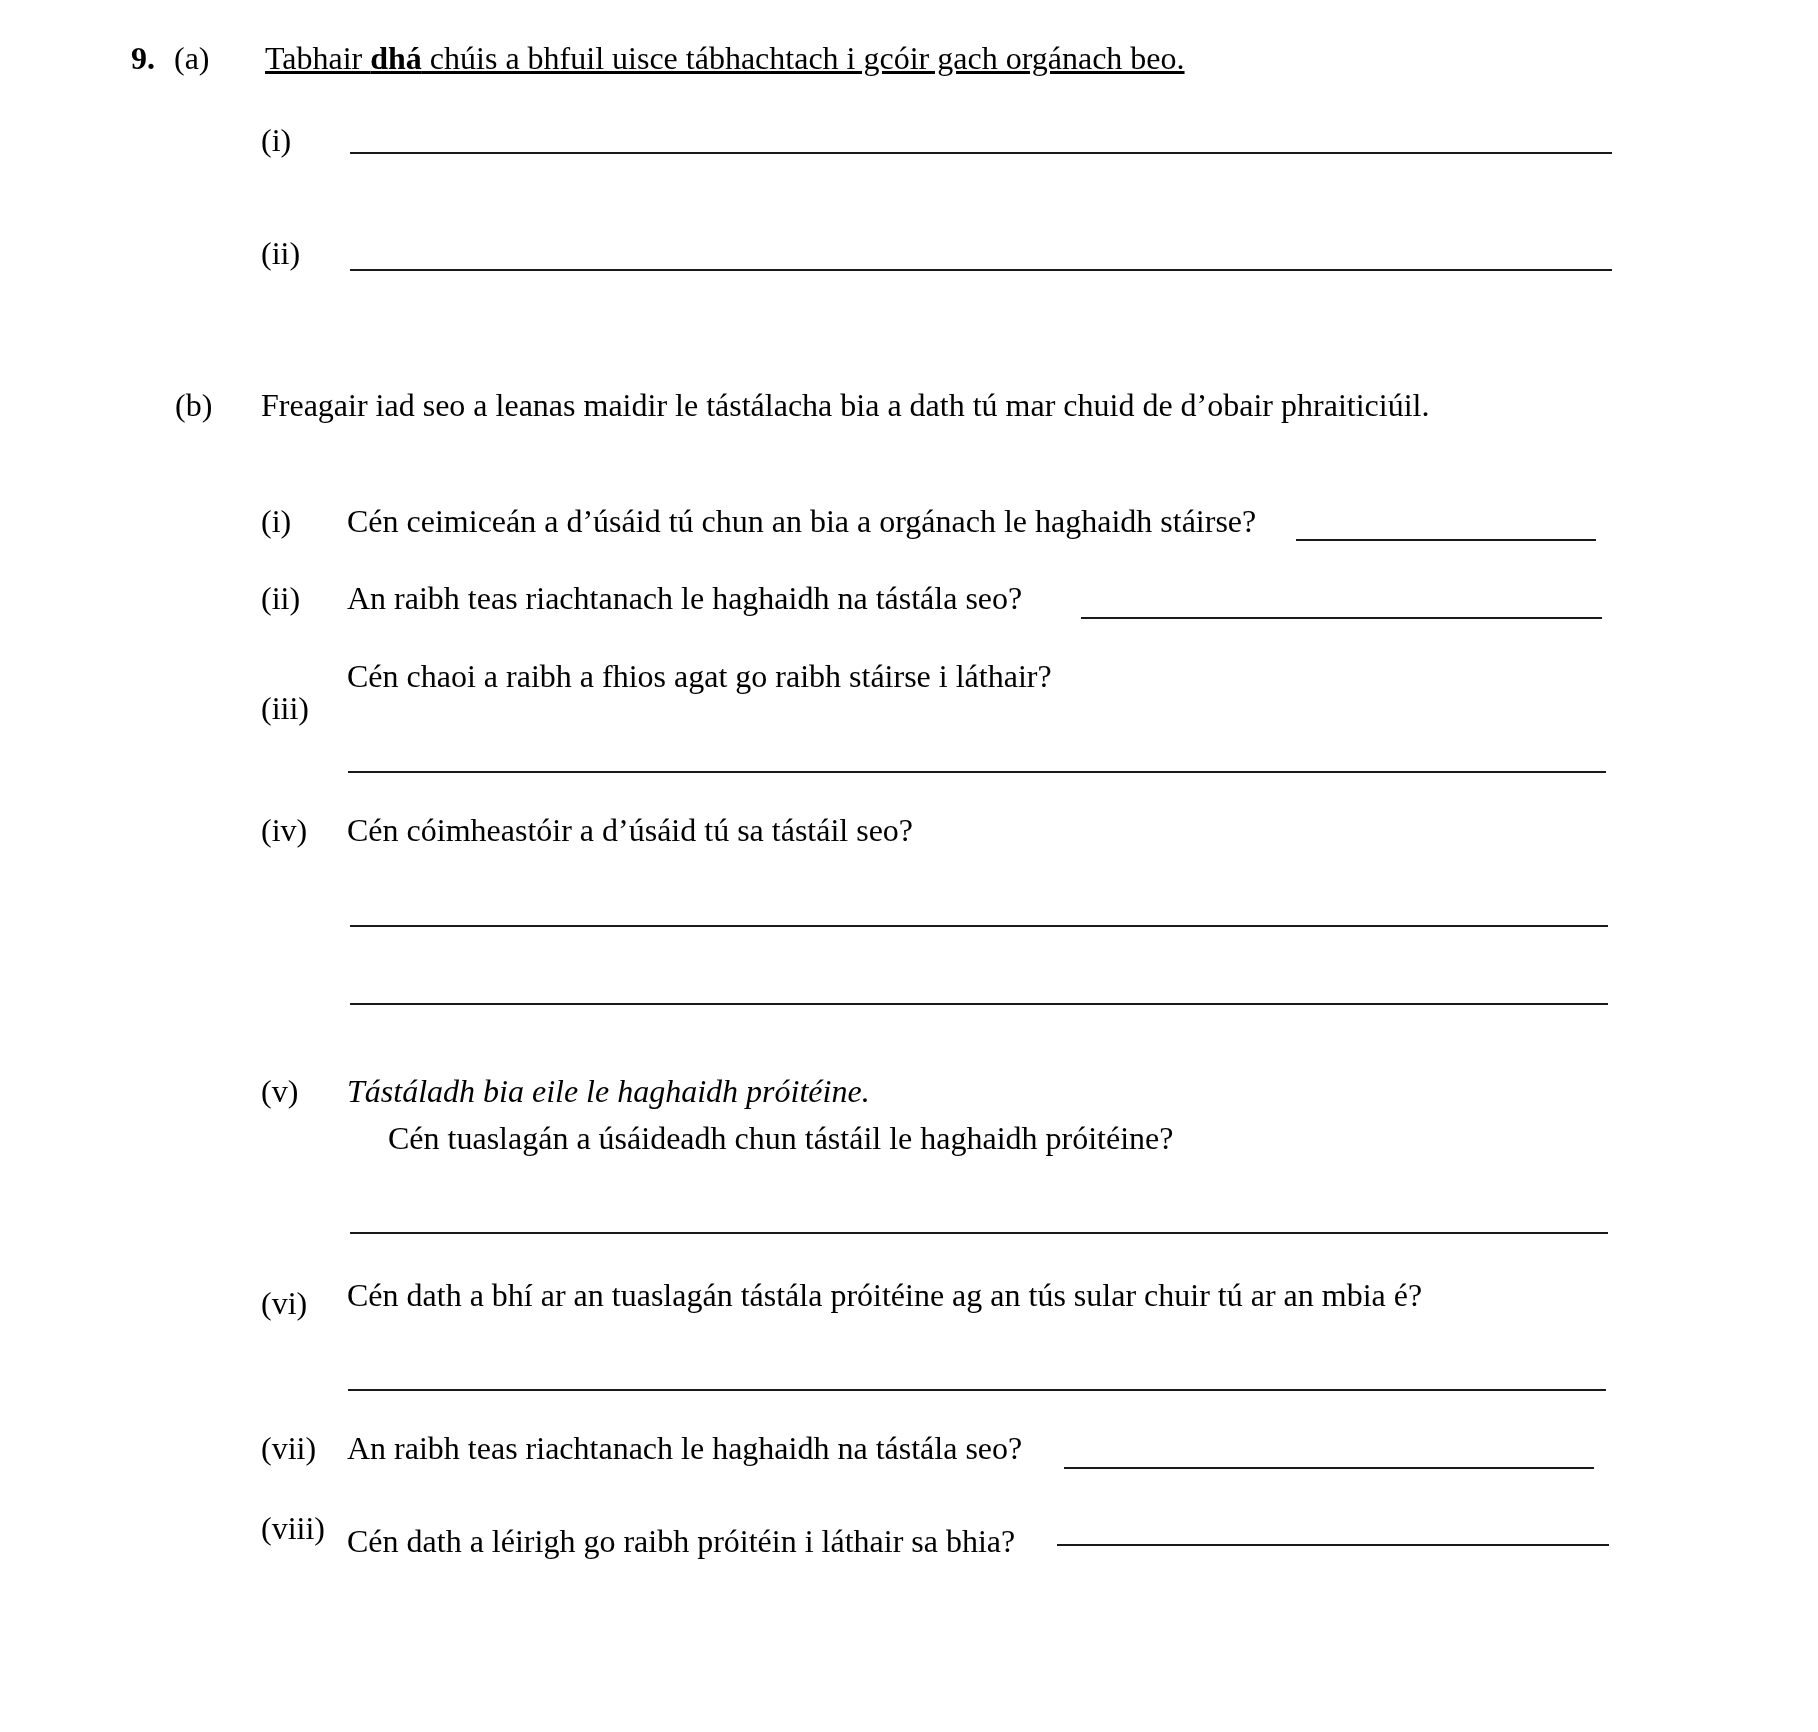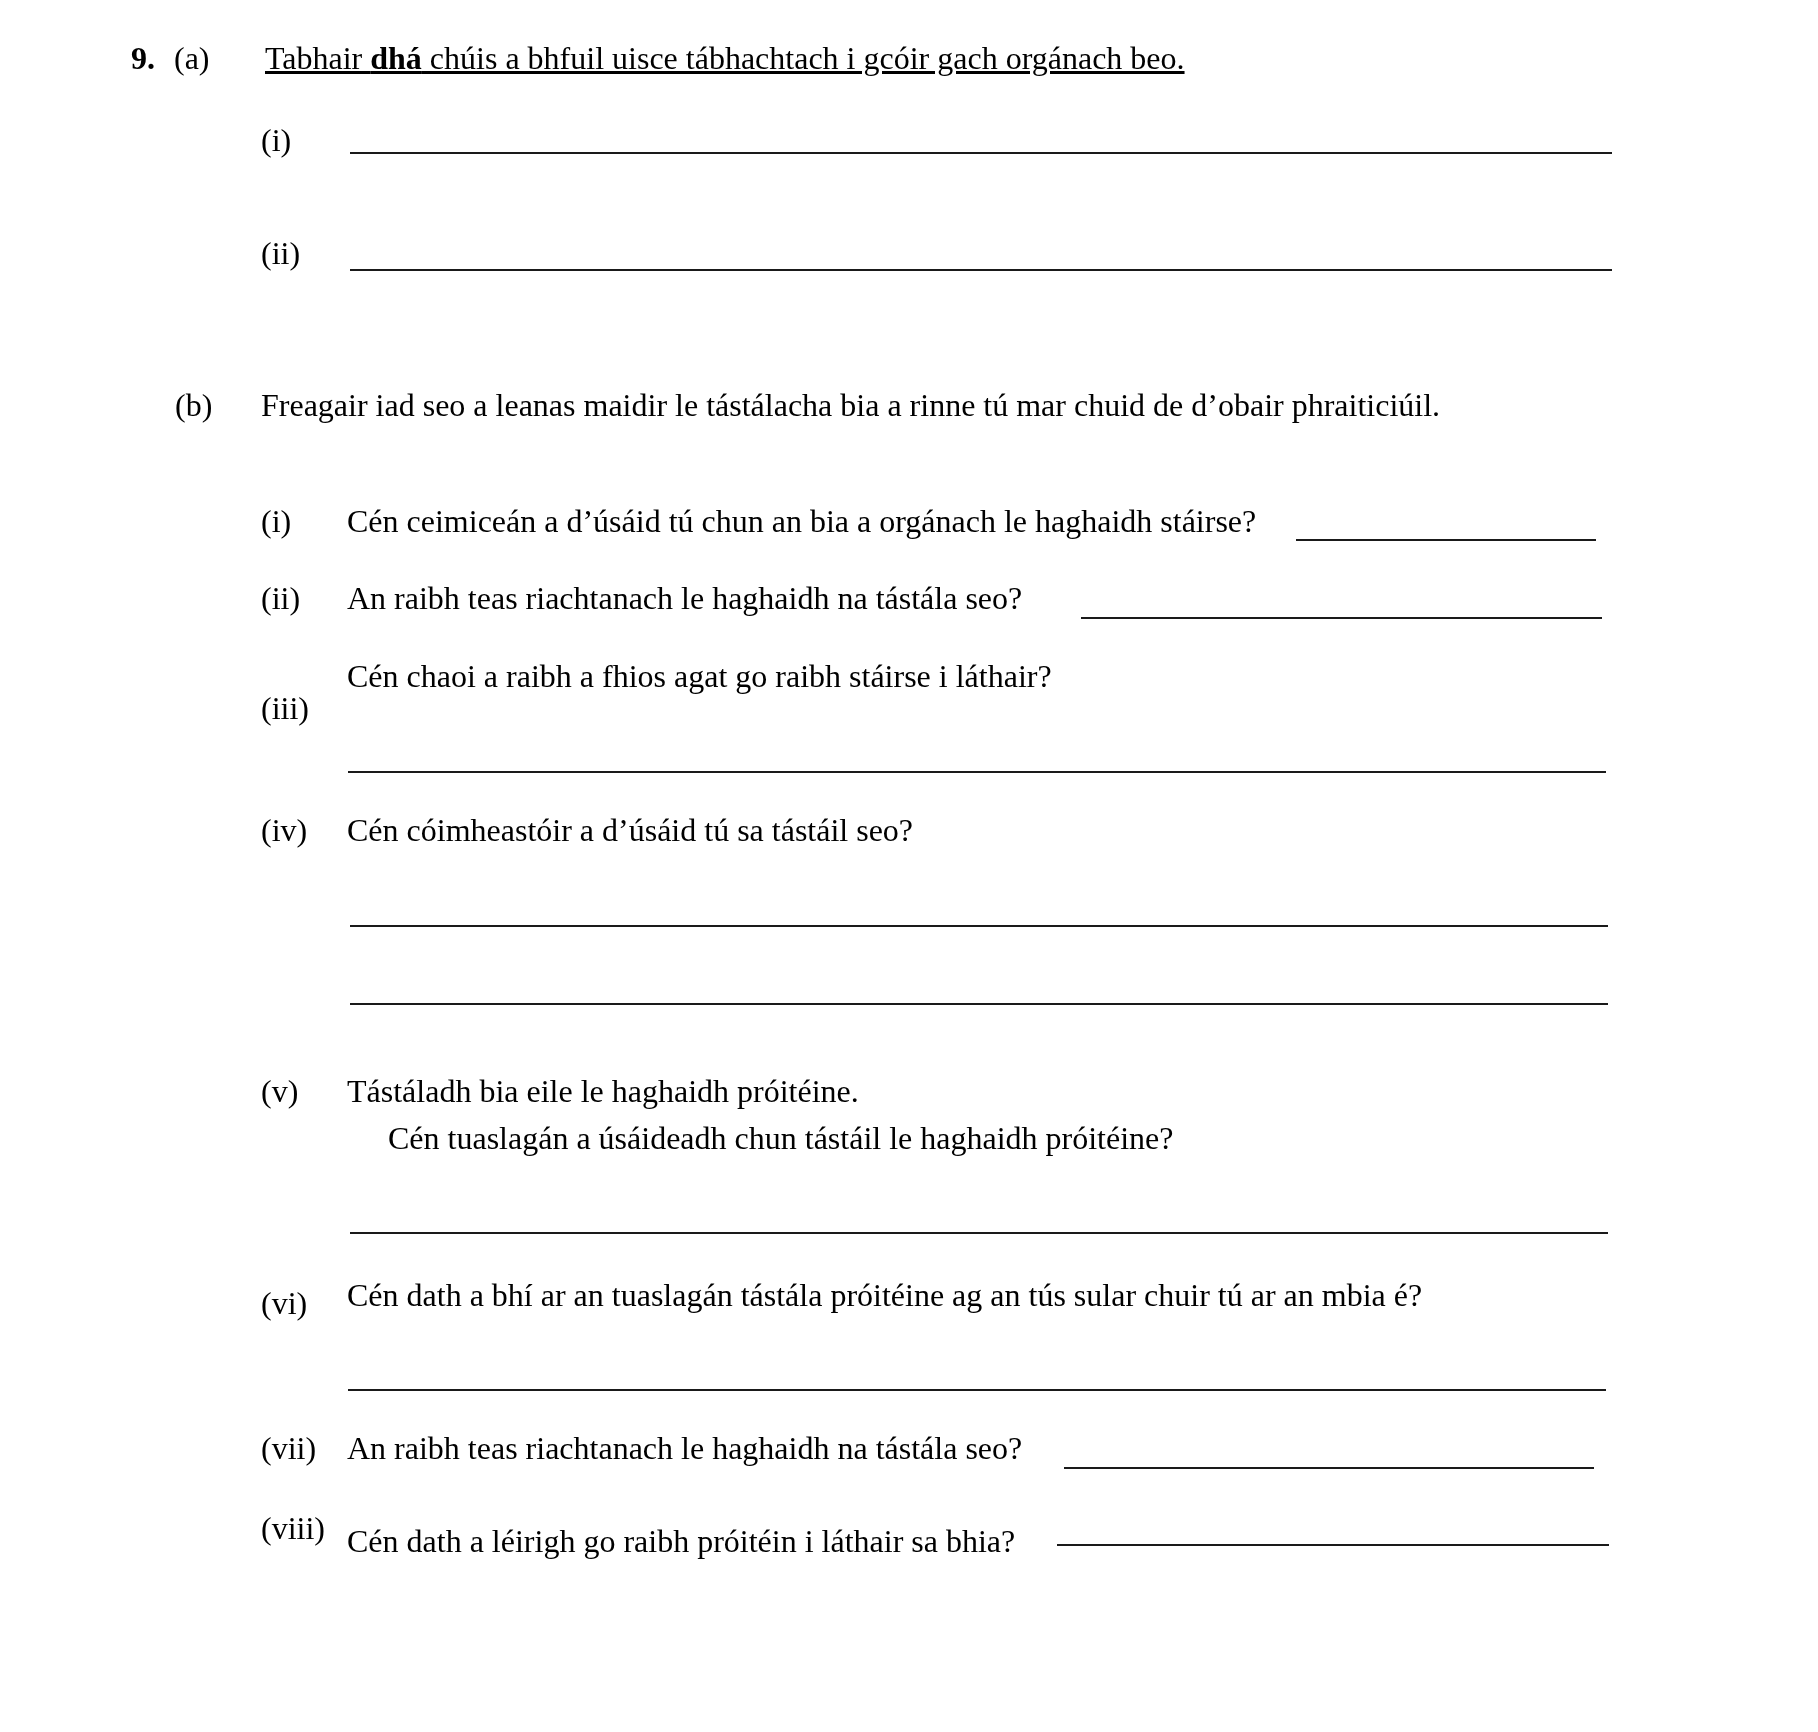--- a/index.html
+++ b/index.html
@@ -40,41 +40,41 @@
 <div class="t" style="left:174px; top:42px;">(a)</div>
 <div class="t" style="left:265px; top:42px;text-decoration:underline;"><span>Tabhair </span><span class="bold">dhá</span><span> chúis a bhfuil uisce tábhachtach i gcóir gach orgánach beo.</span></div>
 
 <div class="t" style="left:261px; top:124px;">(i)</div>
 <div class="line" style="left:350px; top:152px; width:1262px;"></div>
 
 <div class="t" style="left:261px; top:237px;">(ii)</div>
 <div class="line" style="left:350px; top:269px; width:1262px;"></div>
 
 <div class="t" style="left:175px; top:389px;">(b)</div>
-<div class="t" style="left:261px; top:389px;">Freagair iad seo a leanas maidir le tástálacha bia a rinne tú mar chuid de d’obair phraiticiúil.</div>
+<div class="t" style="left:261px; top:389px;">Freagair iad seo a leanas maidir le tástálacha bia a dath tú mar chuid de d’obair phraiticiúil.</div>
 
 <div class="t" style="left:261px; top:505px;">(i)</div>
 <div class="t" style="left:347px; top:505px;">Cén ceimiceán a d’úsáid tú chun an bia a orgánach le haghaidh stáirse?</div>
 <div class="line" style="left:1296px; top:539px; width:300px;"></div>
 
 <div class="t" style="left:261px; top:582px;">(ii)</div>
 <div class="t" style="left:347px; top:582px;">An raibh teas riachtanach le haghaidh na tástála seo?</div>
 <div class="line" style="left:1081px; top:617px; width:521px;"></div>
 
 <div class="t" style="left:261px; top:660px;margin-top:32px;">(iii)</div>
 <div class="t" style="left:347px; top:660px;">Cén chaoi a raibh a fhios agat go raibh stáirse i láthair?</div>
 <div class="line" style="left:348px; top:771px; width:1258px;"></div>
 
 <div class="t" style="left:261px; top:814px;">(iv)</div>
 <div class="t" style="left:347px; top:814px;">Cén cóimheastóir a d’úsáid tú sa tástáil seo?</div>
 <div class="line" style="left:350px; top:925px; width:1258px;"></div>
 <div class="line" style="left:350px; top:1003px; width:1258px;"></div>
 
 <div class="t" style="left:261px; top:1075px;">(v)</div>
-<div class="t" style="left:347px; top:1075px;">Tástáladh bia eile le haghaidh próitéine.</div>
+<div class="t" style="left:347px; top:1075px;font-style:italic;">Tástáladh bia eile le haghaidh próitéine.</div>
 <div class="t" style="left:347px; top:1122px;margin-left:41px;">Cén tuaslagán a úsáideadh chun tástáil le haghaidh próitéine?</div>
 <div class="line" style="left:350px; top:1232px; width:1258px;"></div>
 
 <div class="t" style="left:261px; top:1279px;margin-top:8px;">(vi)</div>
 <div class="t" style="left:347px; top:1279px;">Cén dath a bhí ar an tuaslagán tástála próitéine ag an tús sular chuir tú ar an mbia é?</div>
 <div class="line" style="left:348px; top:1389px; width:1258px;"></div>
 
 <div class="t" style="left:261px; top:1432px;">(vii)</div>
 <div class="t" style="left:347px; top:1432px;">An raibh teas riachtanach le haghaidh na tástála seo?</div>
 <div class="line" style="left:1064px; top:1467px; width:530px;"></div>

